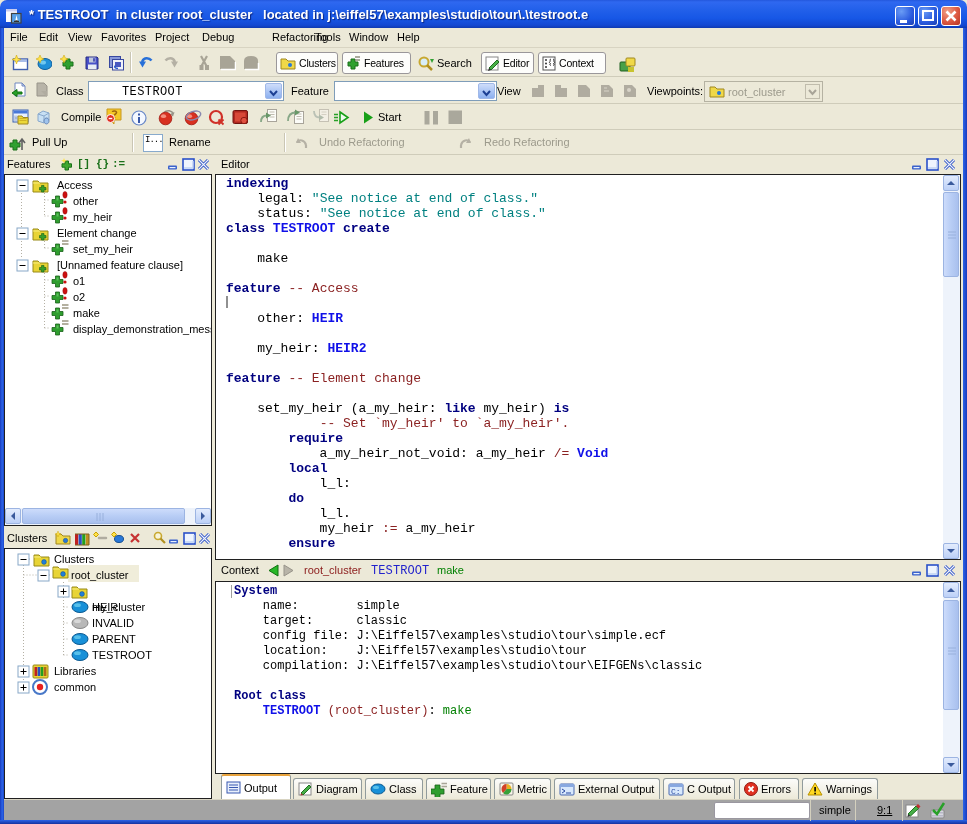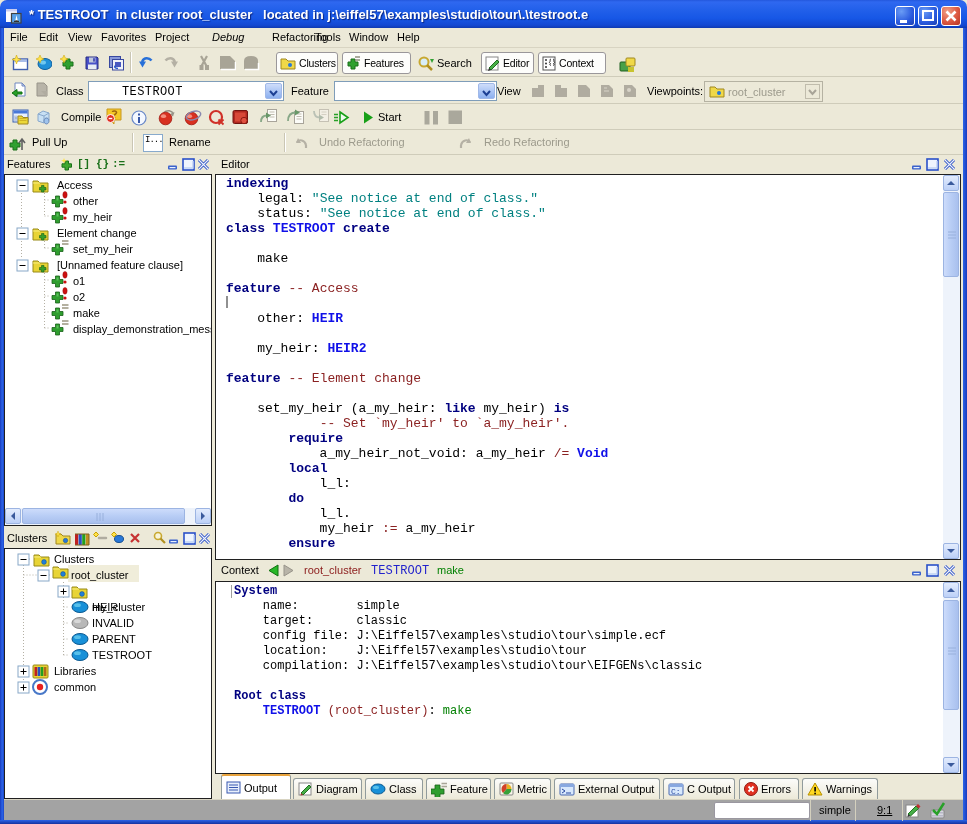--- a/index.html
+++ b/index.html
@@ -79,21 +79,21 @@
     <svg width="20" height="20">
       <path d="M4.5 4.5 L13.5 13.5 M13.5 4.5 L4.5 13.5" stroke="#fff" stroke-width="2.6"></path>
     </svg>
   </div>
 <div id="menubar" class="abs">
 <span class="menuitem" style="left:6px;">File</span>
 <span class="menuitem" style="left:35px;">Edit</span>
 <span class="menuitem" style="left:64px;">View</span>
 <span class="menuitem" style="left:97px;">Favorites</span>
 <span class="menuitem" style="left:151px;">Project</span>
-<span class="menuitem" style="left:208px;font-style:italic;">Debug</span>
+<span class="menuitem" style="left:198px;">Debug</span>
 <span class="menuitem" style="left:228px;margin-left:40px;">Refactoring</span>
 <span class="menuitem" style="left:311px;">Tools</span>
 <span class="menuitem" style="left:345px;">Window</span>
 <span class="menuitem" style="left:393px;">Help</span>
 </div>
 <div id="tb1" class="abs tbar">
     <div style="position:absolute;left:126px;top:3px;width:2px;height:21px;border-left:1px solid #cac6b4;border-right:1px solid #fff;"></div>
 <svg class="abs" style="left:8px;top:6px" width="17" height="16">
       <rect x="1.5" y="4" width="14" height="10.5" fill="#fff" stroke="#4060b0" stroke-width="1.4"></rect>
       <rect x="2" y="4.5" width="13" height="2.5" fill="#a8bce8"></rect>

